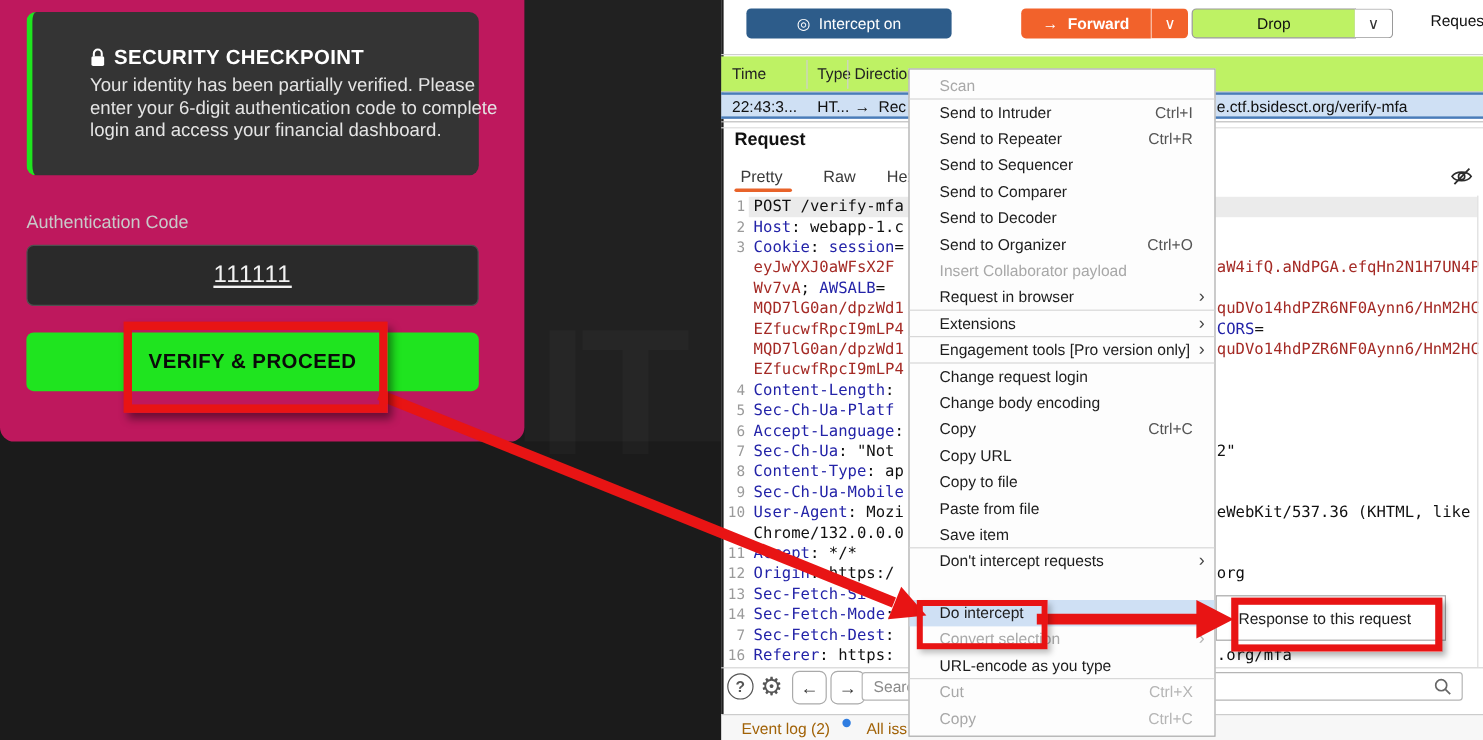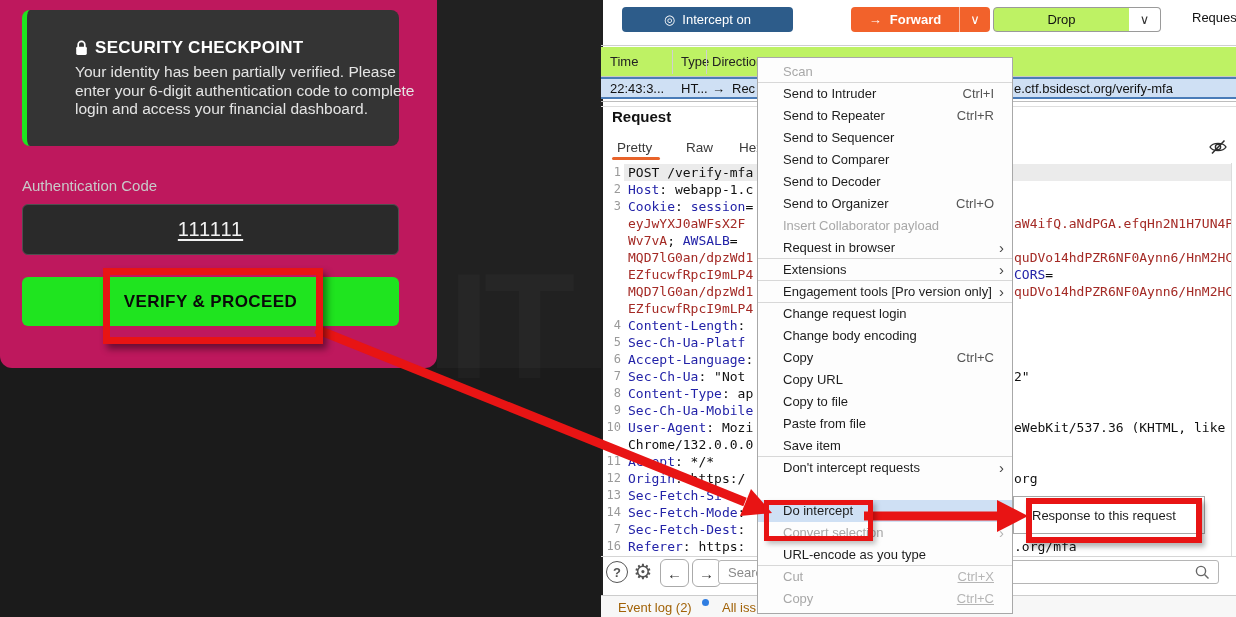--- a/index.html
+++ b/index.html
@@ -72,21 +72,21 @@
   .status-item{position:absolute;top:4px;font-size:13px;color:#a16207;white-space:nowrap;cursor:pointer;}
   .blue-dot{position:absolute;left:101px;top:3px;width:7px;height:7px;border-radius:50%;background:#2f7de1;}
 
   
   .ctx-menu{left:757px;top:57px;width:256px;background:#fdfdfd;border:1px solid #a8a8a8;box-sizing:border-box;padding:3px 0;z-index:10;}
   .mi{position:relative;height:22px;line-height:22px;font-size:13px;color:#1d1d1d;padding-left:25px;white-space:nowrap;box-sizing:border-box;cursor:pointer;}
   .mi.dis{color:#a8a8a8;cursor:default;}
   .mi.sep{border-bottom:1px solid #d8d8d8;}
   .mi.hi{background:#cfe0f4;margin-top:21px;}
   .mi .sc{position:absolute;right:18px;color:#555;}
-  .mi.dis .sc{color:#b5b5b5;text-decoration:underline;}
+  .mi.dis .sc{color:#b5b5b5;}
   .mi .arr{position:absolute;right:8px;font-size:15px;color:#444;}
   .mi.dis .arr{color:#b5b5b5;}
 
   .submenu{left:1013px;top:496px;width:192px;height:38px;background:#fff;border:1px solid #a8a8a8;box-sizing:border-box;z-index:11;}
   .smi{height:100%;display:flex;align-items:center;padding-left:18px;font-size:13px;color:#1d1d1d;cursor:pointer;}
 
   
   .red-box{position:absolute;border-style:solid;border-color:#e81414;background:transparent;z-index:20;pointer-events:none;}
   .rb-verify{left:103px;top:268px;width:206px;height:62px;border-width:7px;box-shadow:4px 5px 7px rgba(0,0,0,0.45);}
   .rb-dointercept{left:764px;top:500px;width:99px;height:31px;border-width:5px;box-shadow:3px 3px 5px rgba(0,0,0,0.25);}

